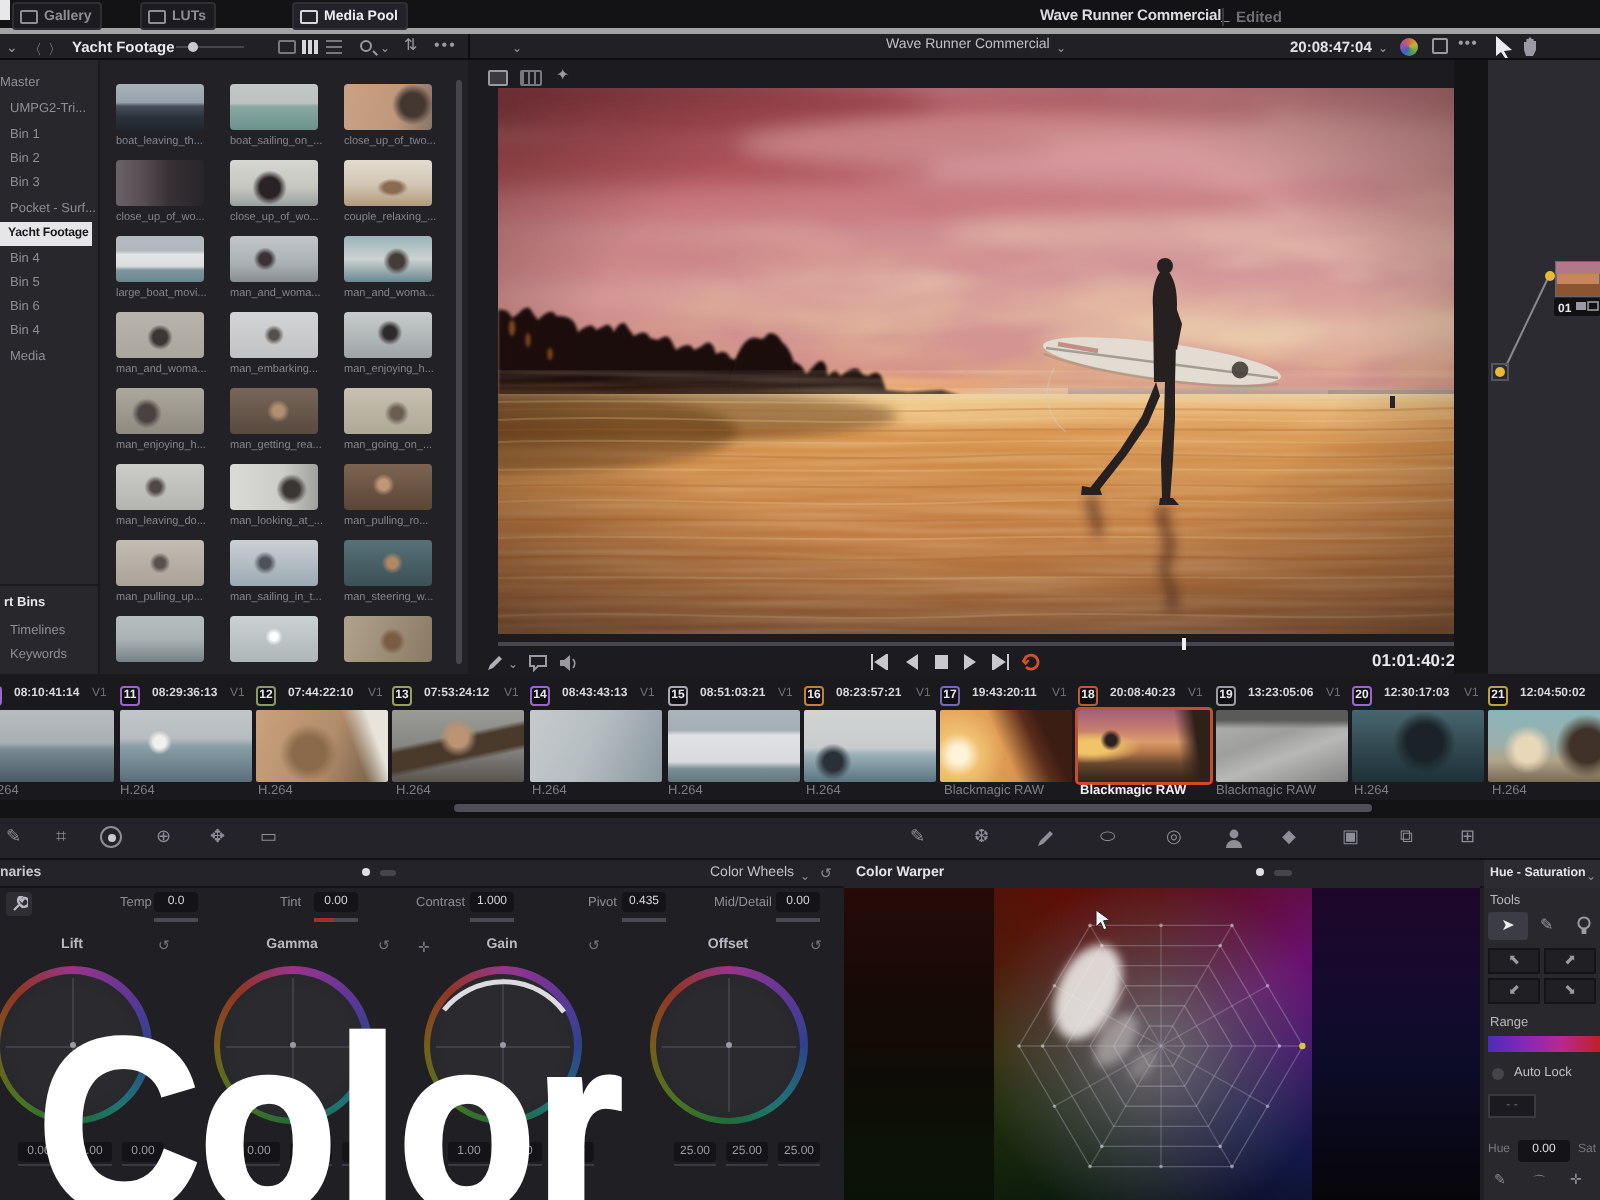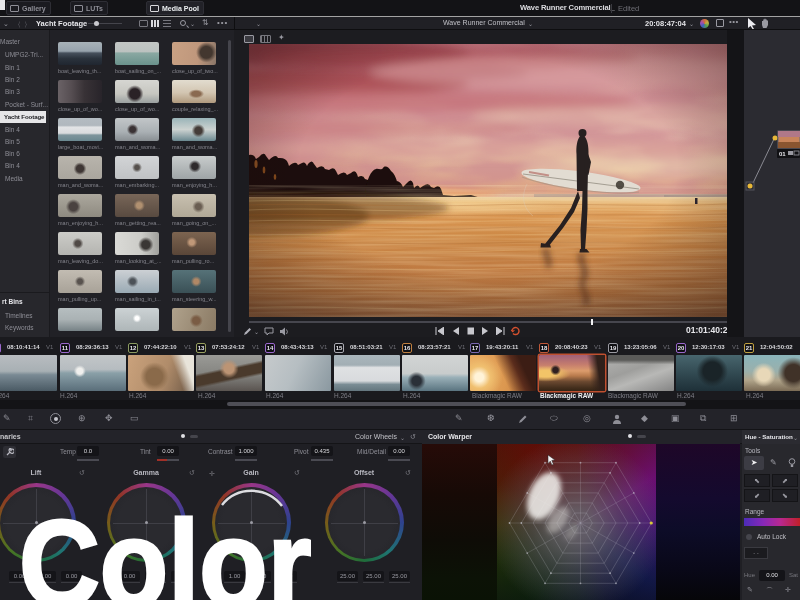--- a/index.html
+++ b/index.html
@@ -2,26 +2,26 @@
 <html><head>
 <meta charset="utf-8">
 <style>
 * { margin:0; padding:0; box-sizing:border-box; }
 html,body { width:800px; height:600px; overflow:hidden; background:#1d1d21; font-family:"Liberation Sans", sans-serif; }
 .abs { position:absolute; }
 #stage { position:relative; width:800px; height:600px; overflow:hidden; }
 .txt { color:#9a9aa2; }
 
 
-#topbar { left:0; top:0; width:800px; height:17px; background:#131316; border-bottom:1px solid #a3a3a3; }
+#topbar { left:0; top:0; width:800px; height:17px; background:#131316; border-bottom:3px solid #a3a3a3; }
 .tab { position:absolute; top:1px; height:14px; border:1px solid #2e2e35; border-radius:2px; background:#1b1b20; color:#8e8e96; font-size:7px; line-height:13px; padding:0 4px 0 15px; font-weight:bold; }
 .tab.active { color:#eceff1; background:#222228; }
 .tabicon { position:absolute; left:3px; top:3px; width:9px; height:7px; border:1px solid #8e8e96; border-radius:1px; }
 #maintitle { position:absolute; top:3px; left:520px; letter-spacing:-0.15px; font-size:7.6px; font-weight:bold; color:#dcdce0; }
-#edited { position:absolute; top:4px; left:618px; font-size:7.5px; color:#6f6f76; }
+#edited { position:absolute; top:4px; left:618px; font-size:7.5px; color:#6f6f76;font-weight:bold; }
 
 
 #row2 { left:0; top:17px; width:800px; height:13px; background:#202025; border-bottom:1px solid #0e0e10; }
 
 
 #mediapool { left:0; top:30px; width:234px; height:307px; background:#212126; }
 #sidebar { position:absolute; left:0; top:0; width:50px; height:307px; background:#27272c; border-right:1px solid #1a1a1e; }
 .sbitem { position:absolute; left:0; width:50px; height:12px; font-size:6.5px; color:#8e8e96; line-height:12px; padding-left:5px; white-space:nowrap; overflow:hidden; }
 .sbitem.sel { background:#e6e6e8; color:#18181c; font-weight:bold; width:46px; font-size:6.1px; letter-spacing:-0.1px; }
 .thumb { position:absolute; width:44px; height:23px; border-radius:2px; }

